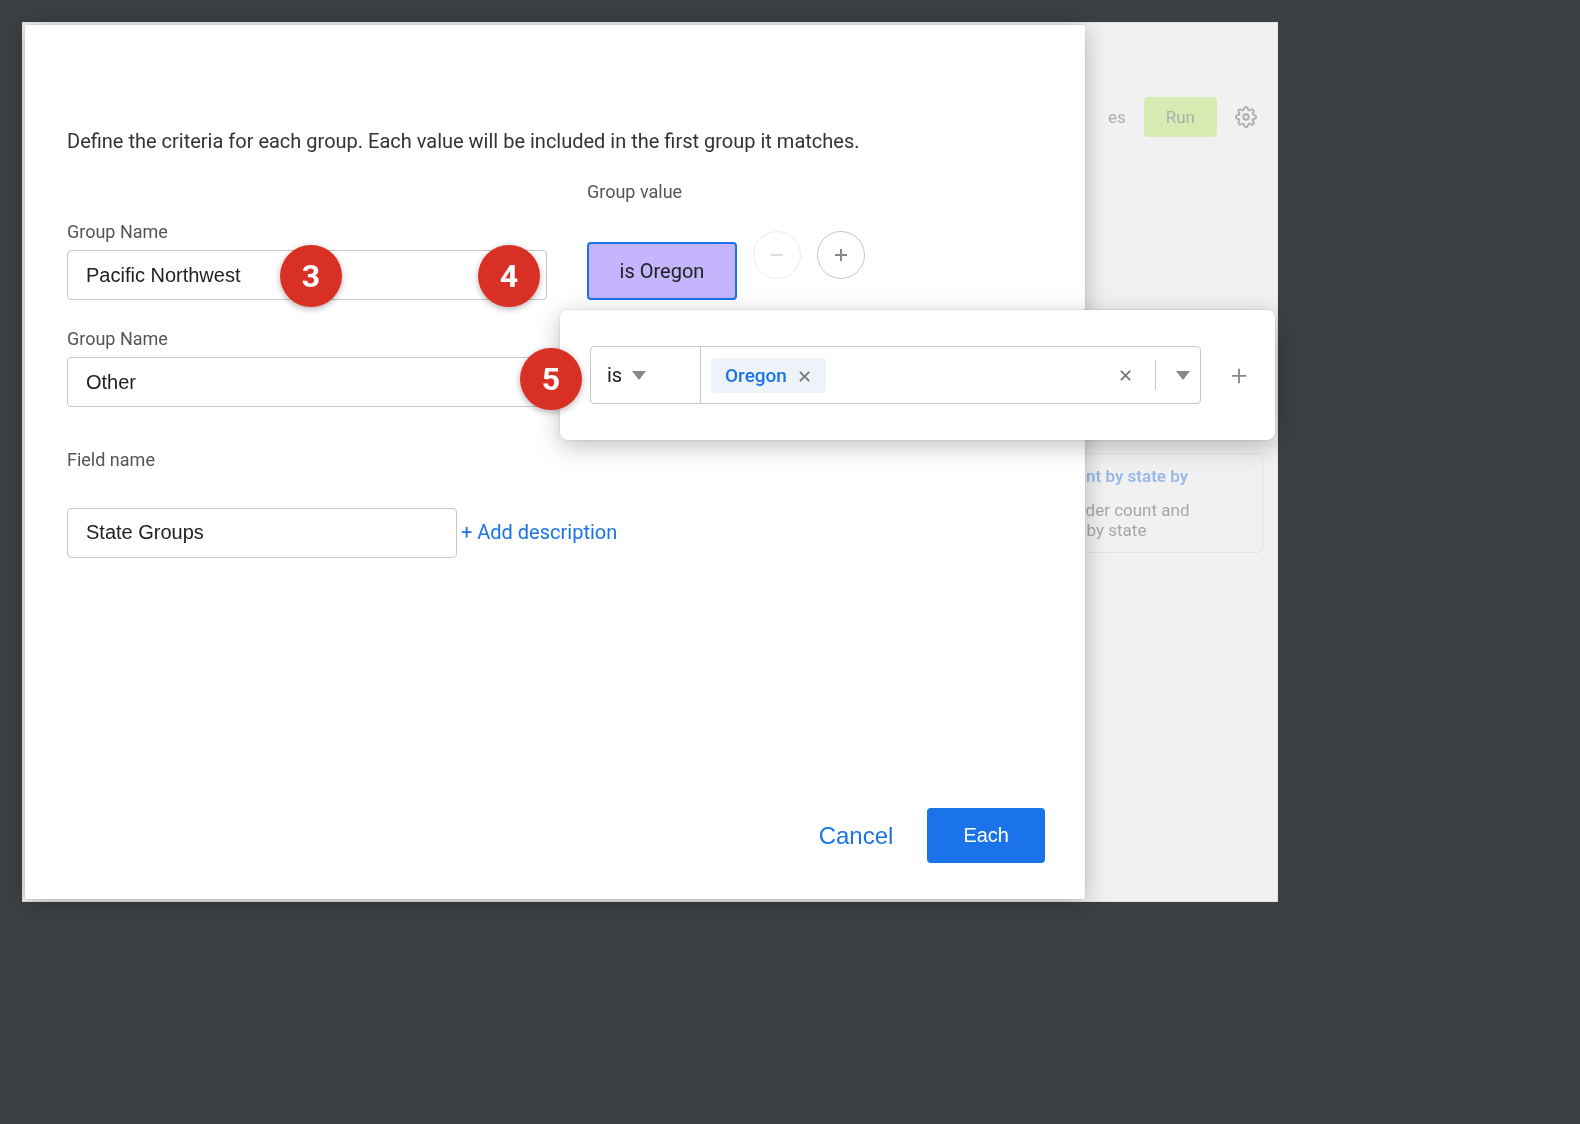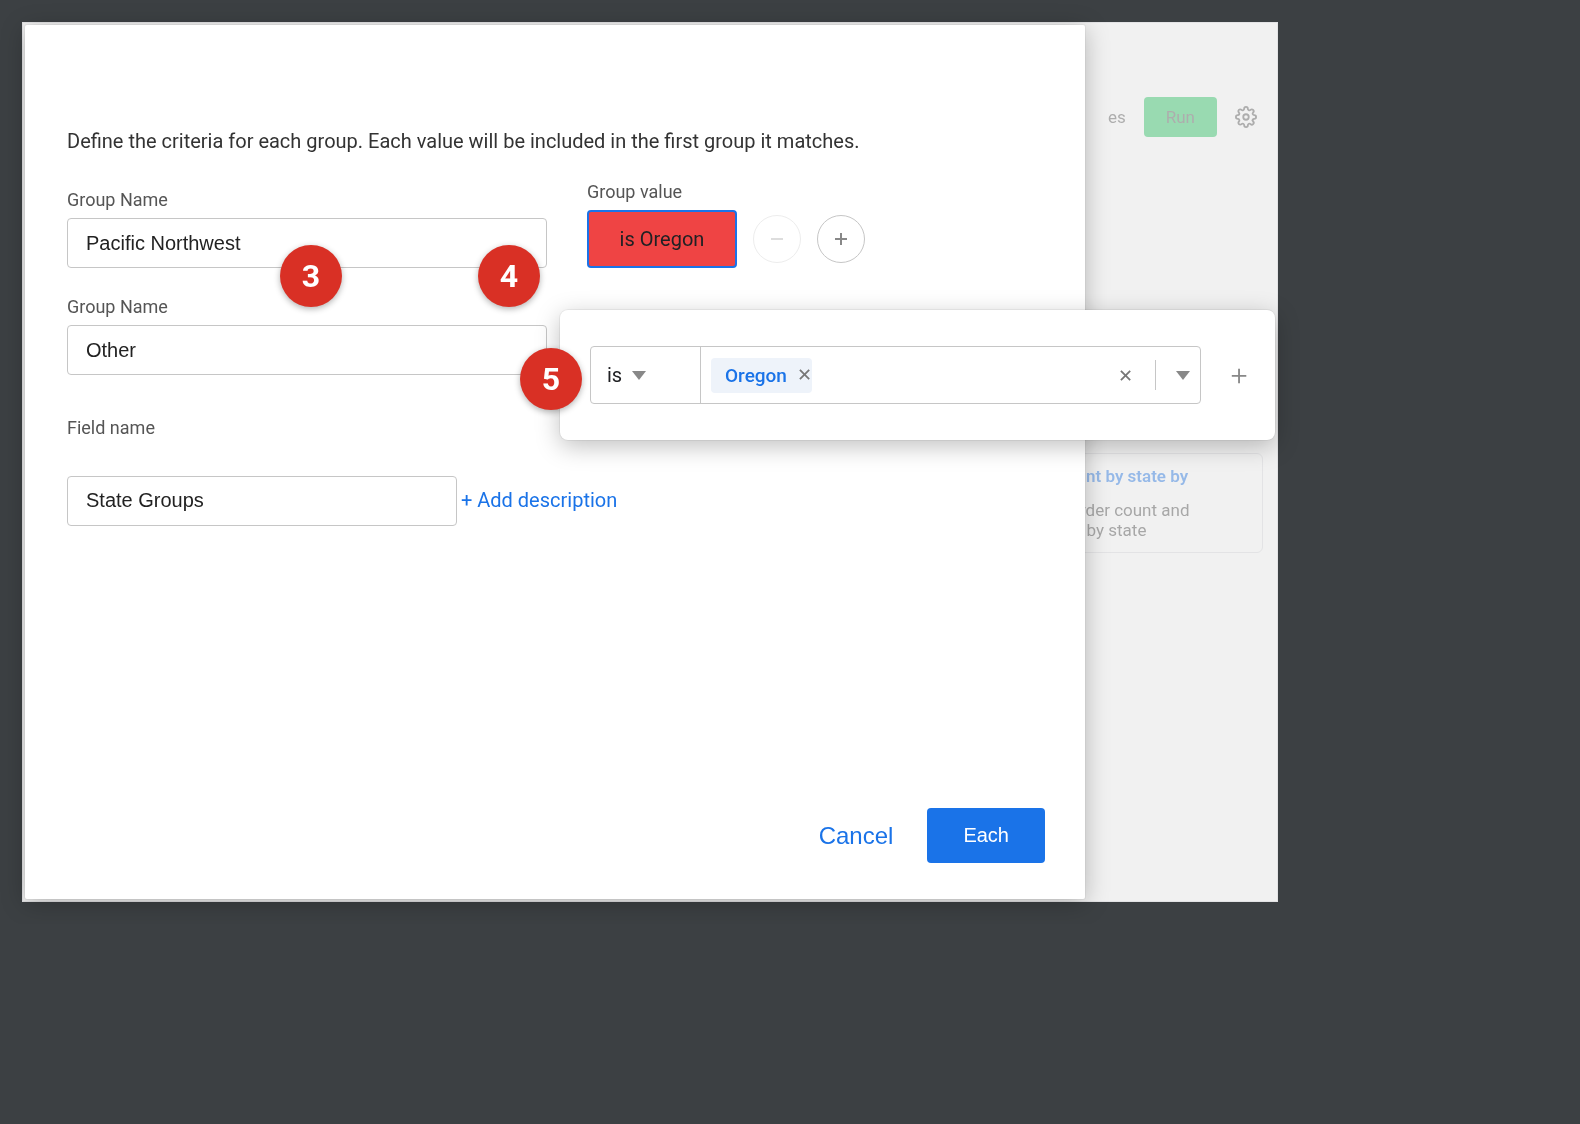--- a/index.html
+++ b/index.html
@@ -30,21 +30,21 @@
     position: absolute;
     top: 60px; right: 0;
     display: flex;
     align-items: center;
     gap: 18px;
     padding: 14px 20px;
     font-size: 17px;
     color: #555;
   }
   .bg-run-btn {
-    background: #22c55e;
+    background: #bef264;
     color: #555;
     border-radius: 4px;
     padding: 10px 22px;
     font-size: 17px;
   }
   .bg-gear { width:22px; height:22px; }
   .bg-right-card {
     position: absolute;
     right: 14px;
     top: 430px;
@@ -105,29 +105,30 @@
   .group-value-col { margin-left: 40px; }
   .group-value-label {
     font-size: 18px;
     color: #555;
     margin-bottom: 8px;
   }
   .chip-selected {
     height: 58px;
     min-width: 150px;
     border: 2px solid #1a73e8;
-    background: #ef4444;
+    background: #c4b5fd;
     border-radius: 4px;
     font-size: 20px;
     color: #202124;
     display: inline-flex;
     align-items: center;
     justify-content: center;
     padding: 0 16px;
     cursor: pointer;
+    margin-top: 32px;
   }
 
   .circle-btn {
     width: 48px; height: 48px;
     border-radius: 50%;
     border: 1px solid #c6c6c6;
     background: #fff;
     display: inline-flex;
     align-items: center;
     justify-content: center;
@@ -235,23 +236,23 @@
   .filter-values {
     flex: 1;
     display: flex;
     align-items: center;
     padding: 0 10px;
     gap: 10px;
   }
   .value-chip {
     background: #eef3fa;
     border-radius: 4px;
-    padding: 6px 0 6px 14px;
+    padding: 6px 14px 6px 14px;
     display: inline-flex;
-    align-items: flex-start;
+    align-items: flex-end;
     gap: 10px;
     font-size: 19px;
     color: #1a73e8;
     font-weight: 500;
   }
   .chip-x, .clear-x { color: #777; cursor: pointer; font-size: 18px; }
   .trailing {
     display: flex;
     align-items: center;
     padding: 0 10px;

